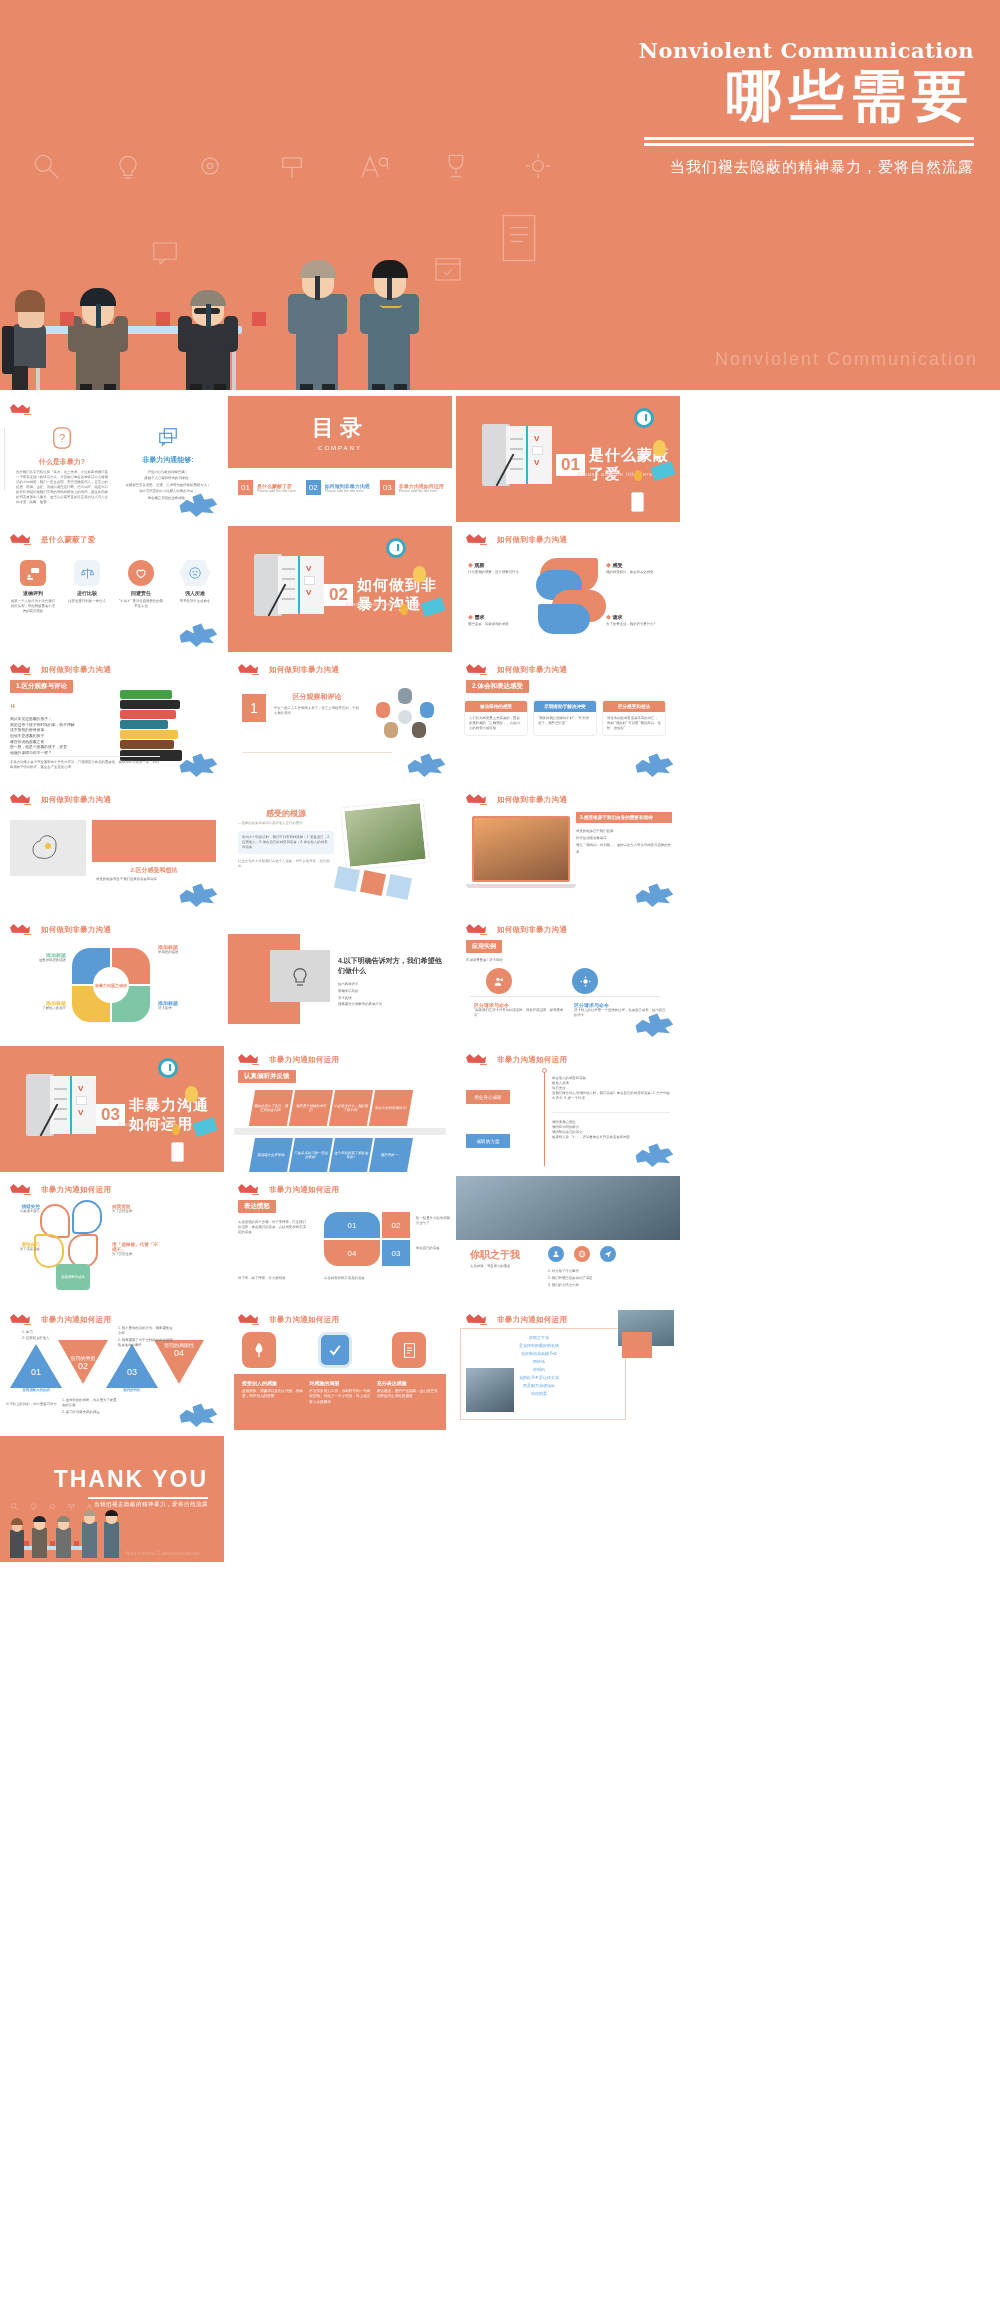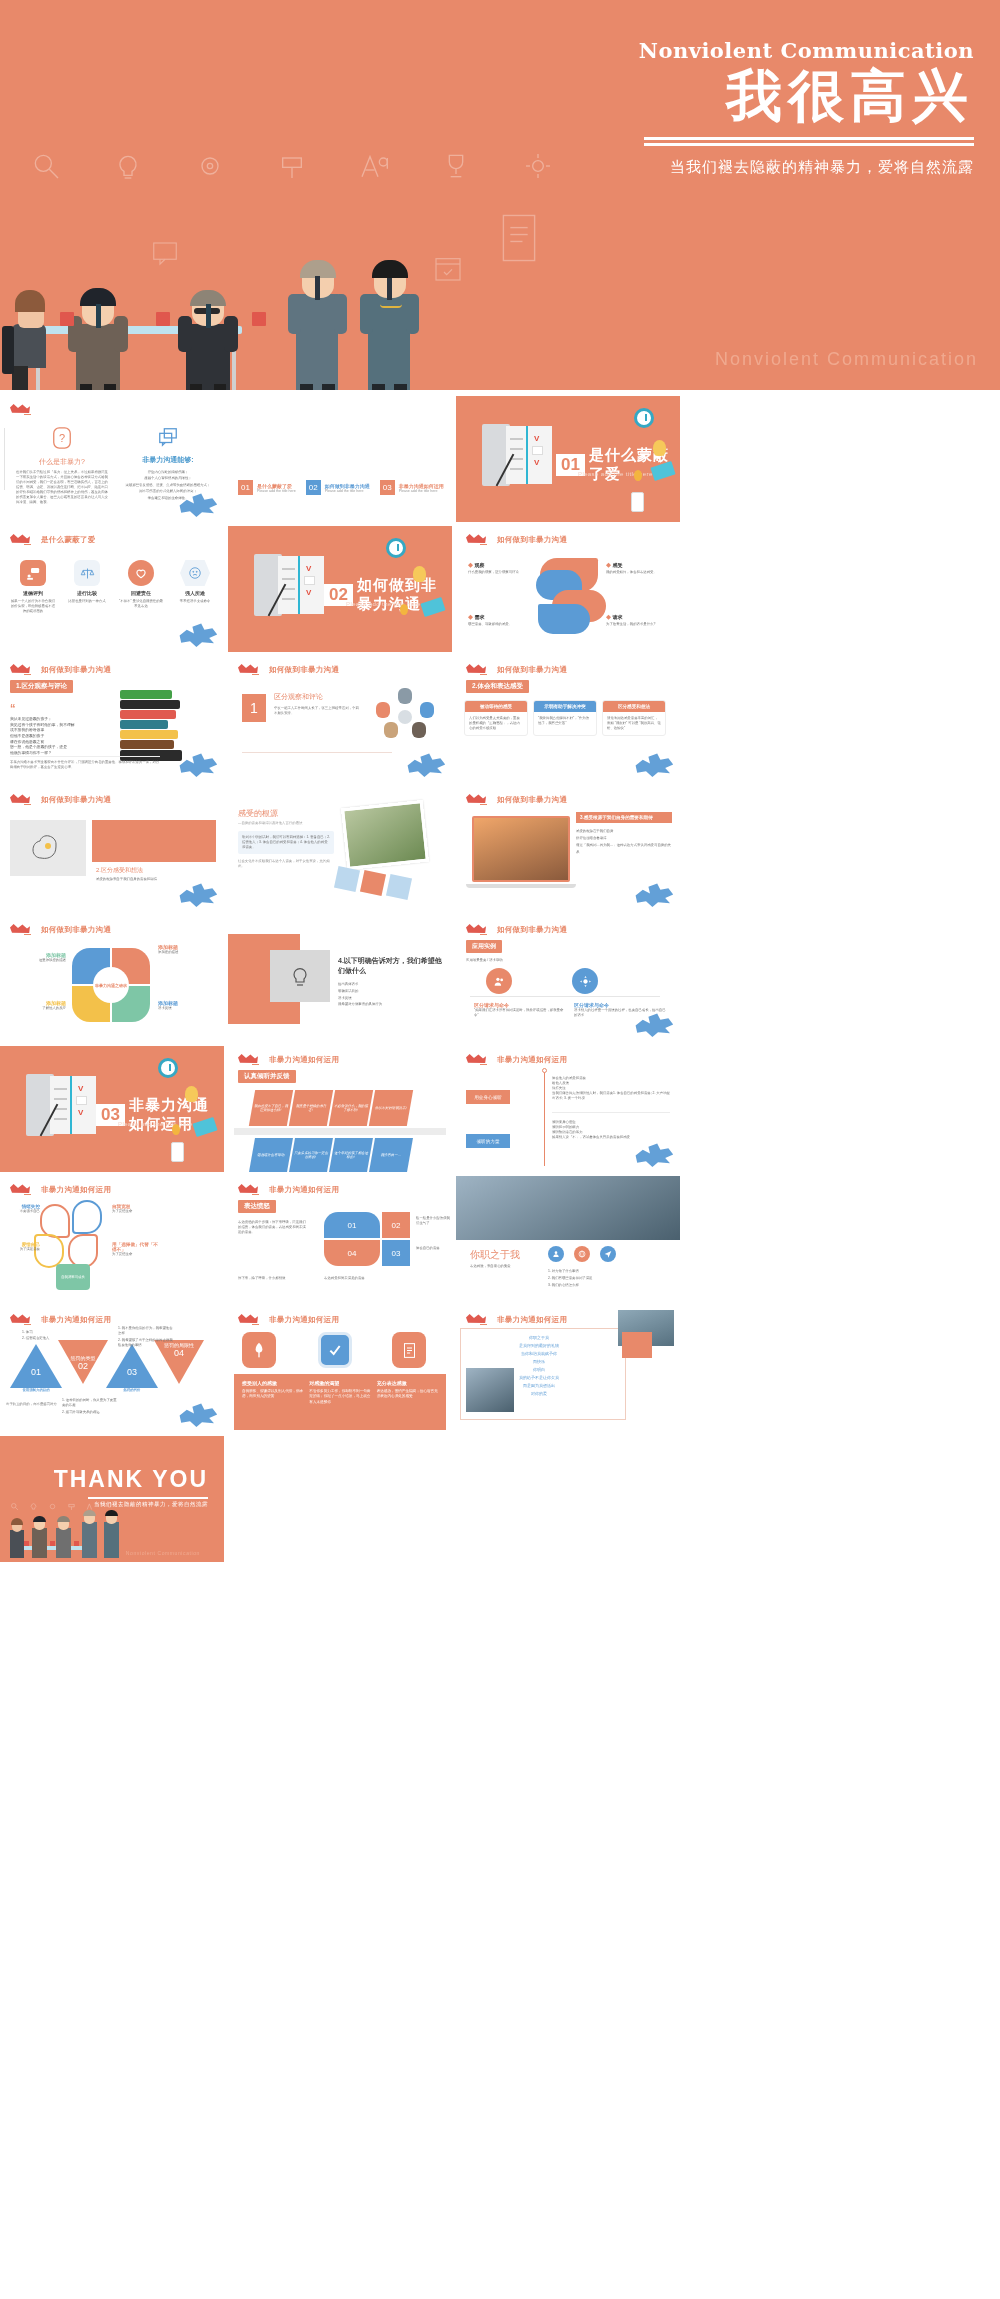--- a/index.html
+++ b/index.html
@@ -60,21 +60,21 @@
   .pencil{ position:absolute; left:48px; top:56px; width:2px; height:36px; background:#333; transform:rotate(28deg); }
 
   .clock{ position:absolute; width:20px; height:20px; border-radius:50%; background:#fff; border:3px solid #35a8c4; }
   .clock:after{ content:""; position:absolute; left:8px; top:3px; width:1.5px; height:7px; background:#35a8c4;}
   .bulb{ position:absolute; width:13px; height:16px; border-radius:50% 50% 40% 40%; background:#f6c95a;}
   .card{ position:absolute; width:22px; height:14px; background:#4fc3d9; transform:rotate(-18deg); border-radius:1px;}
   .phone{ position:absolute; width:13px; height:20px; background:#fff; border-radius:2px; border:1px solid #dcdcdc;}
   .coin{ position:absolute; width:8px; height:11px; border-radius:50%; background:#f3b53f;}
 
   
-  .ttl-c{ color:#e8896a; font-weight:normal; }
+  .ttl-c{ color:#e8896a; font-weight:bold;text-align:center; }
   .ttl-b{ color:#4f9ccf; font-weight:bold; }
   .tiny{ font-size:3.4px; line-height:1.45; color:#6e6e6e; }
   .tiny2{ font-size:3.8px; line-height:1.5; color:#6e6e6e; }
   .lbl{ font-size:5px; font-weight:bold; }
 
   .chip{ background:#e8896a; color:#fff; font-size:6.5px; font-weight:bold; padding:2px 6px; display:inline-block; border-radius:1px;}
 
   .toc-big{ color:#fff; font-size:22px; font-weight:bold; letter-spacing:6px;}
   .toc-eng{ color:#fff; font-size:6px; letter-spacing:2px; text-align:center; margin-top:2px;}
   .toc-item{ display:flex; align-items:center; gap:4px; }
@@ -149,21 +149,21 @@
       <path d="M8 17 L8 21 L12 17"></path>
     </svg>
   <svg style="position:absolute;left:432px;top:252px;width:32px;height:32px;opacity:.3" viewBox="0 0 24 24" fill="none" stroke="#fff" stroke-width=".9">
       <rect x="3" y="5" width="18" height="16"></rect>
       <line x1="3" y1="9" x2="21" y2="9"></line>
       <path d="M9 15l2 2 4-4"></path>
     </svg>
 
   <div class="hero-title-wrap">
     <div class="hero-eng">Nonviolent Communication</div>
-    <div class="hero-cn">我很高兴</div>
+    <div class="hero-cn">哪些需要</div>
     <div class="hero-rules">
         <i></i>
         <i></i>
       </div>
     <div class="hero-sub">当我们褪去隐蔽的精神暴力，爱将自然流露</div>
   </div>
 
   <div class="hero-watermark">Nonviolent  Communication</div>
 
   <div class="scene">
@@ -249,20 +249,24 @@
             <div>超越个人心智和情感的局限性；</div>
           <div>突破那些引发愤怒、沮丧、焦虑等负面情绪的思维方式；</div>
             <div>用不带伤害的方式化解人际间的冲突；</div>
           <div>学会建立和谐的生命体验。</div>
         </div>
       </div>
       <div class="splash"></div>
     </div>
 
     <div class="slide s-white">
+      <div style="position:absolute;left:0;top:0;width:224px;height:72px;background:#e8896a;display:flex;flex-direction:column;align-items:center;justify-content:center">
+        <div class="toc-big">目录</div>
+        <div class="toc-eng">COMPANY</div>
+      </div>
       <div style="position:absolute;left:10px;top:84px;display:flex;gap:10px">
         <div class="toc-item">
           <div class="toc-n">01</div>
           <div>
               <div class="toc-tt">是什么蒙蔽了爱</div>
           <div class="toc-ss">Please add the title here</div>
             </div>
         </div>
         <div class="toc-item">
           <div class="toc-n b">02</div>

